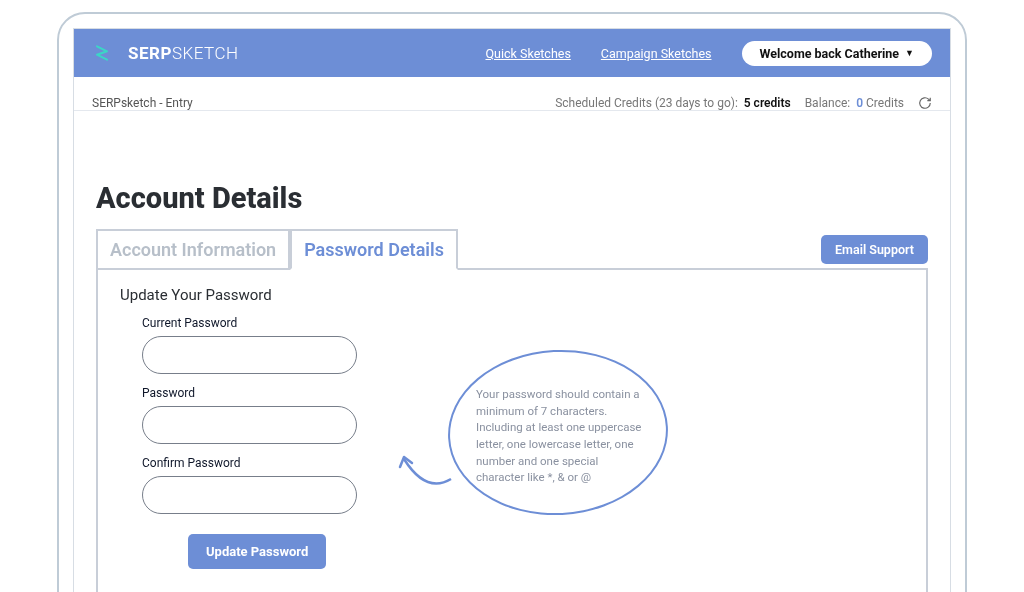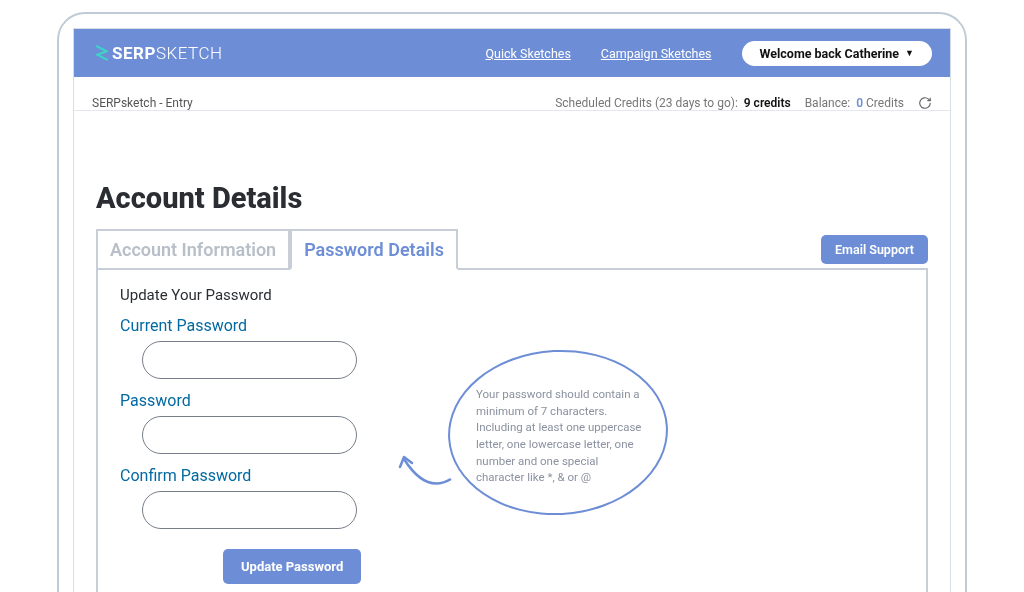--- a/index.html
+++ b/index.html
@@ -1,21 +1,21 @@
 <!DOCTYPE html>
 <html><head>
 <meta charset="utf-8">
 <style>
   * { box-sizing: border-box; margin: 0; padding: 0; font-family: -apple-system, BlinkMacSystemFont, "Segoe UI", Roboto, Helvetica, Arial, sans-serif; }
   body { background: #fff; display: flex; justify-content: center; align-items: flex-start; padding: 12px 0 0 0; }
   .laptop-frame { width: 910px; border: 2px solid #bfcbd6; border-radius: 28px 28px 0 0; padding: 14px 14px 0 14px; background: #fff; position: relative; }
   .laptop-base { width: 1012px; height: 20px; border: 2px solid #bfcbd6; border-top: none; border-radius: 0 0 10px 10px; background: #fff; position: absolute; bottom: -20px; left: -53px; }
   .screen { background: #fff; border: 1px solid #d7dde4; overflow: hidden; }
   .topnav { background: #6d8ed6; height: 48px; display: flex; align-items: center; padding: 0 18px; color: #fff; }
-  .logo { display: flex; align-items: center; gap: 0; font-size: 17px; letter-spacing: 0.5px; }
+  .logo { display: flex; align-items: center; gap: 16px; font-size: 17px; letter-spacing: 0.5px; }
   .logo-mark { width: 20px; height: 20px; }
   .logo b { font-weight: 700; }
   .nav-spacer { flex: 1; }
   .nav-link { color: #fff; font-size: 12.5px; font-weight: 400; text-decoration: underline; margin-right: 30px; cursor: pointer; }
   .welcome-pill { background: #fff; border-radius: 20px; padding: 5px 18px; display: flex; align-items: center; gap: 6px; color: #111; font-size: 12.5px; font-weight: 700; cursor: pointer; }
   .caret { font-size: 9px; text-decoration: none; }
   .subbar { background: #fff; height: 34px; border-bottom: 1px solid #e4e8ee; display: flex; align-items: flex-end; padding: 0 18px; color: #555; font-size: 12px; }
   .subbar-right { margin-left: auto; display: flex; align-items: center; gap: 14px; color: #777; }
   .subbar-right .num { color: #111; font-weight: 600; }
   .refresh-icon { width: 14px; height: 14px; cursor: pointer; color: #666; }
@@ -23,23 +23,23 @@
   .page-title { font-size: 29px; font-weight: 800; color: #2a2e33; margin-bottom: 14px; margin-top: 48px; }
   .panel-wrap { position: relative; }
   .tabs { display: flex; gap: 0; position: relative; z-index: 2; align-items: center; }
   .tab { border: 2px solid #c8ced8; background: #fff; padding: 8px 12px; font-size: 18px; font-weight: 600; cursor: pointer; }
   .tab.inactive { color: #b7bfc9; }
   .tab.active { color: #6d8ed6; border-bottom-color: #fff; }
   .tabs .email-support { margin-left: auto; background: #6d8ed6; color: #fff; border: none; border-radius: 5px; padding: 7px 14px; font-size: 12.5px; font-weight: 600; cursor: pointer; }
   .panel { border: 2px solid #c8ced8; padding: 16px 22px 24px 22px; margin-top: -2px; min-height: 350px; position: relative; }
   .section-title { font-size: 15px; font-weight: 400; color: #2a2e33; margin-bottom: 12px; }
   .form-row { margin-bottom: 12px; }
-  .field-label { font-size: 16px; color: #0369a1; margin-bottom: 6px; }
+  .field-label { font-size: 12px; color: #0f172a; margin-bottom: 6px; margin-left: 22px; }
   .pill-input { width: 215px; height: 38px; border: 1.5px solid #777e8a; border-radius: 22px; background: #fff; padding: 0 14px; margin-left: 22px; }
-  .btn-primary { background: #6d8ed6; color: #fff; border: none; border-radius: 5px; padding: 10px 18px; font-size: 13px; font-weight: 700; cursor: pointer; margin-left: 103px; margin-top: 8px; }
+  .btn-primary { background: #6d8ed6; color: #fff; border: none; border-radius: 5px; padding: 10px 18px; font-size: 13px; font-weight: 700; cursor: pointer; margin-left: 68px; margin-top: 8px; }
   .hint-callout { position: absolute; left: 350px; top: 80px; width: 220px; height: 165px; }
   .hint-ellipse { position: absolute; inset: 0; border: 2.5px solid #6d8ed6; border-radius: 50%; transform: rotate(-3deg); }
   .hint-text { position: absolute; left: 28px; top: 36px; width: 170px; font-size: 11.5px; line-height: 1.45; color: #8a91a0; }
   .hint-arrow { position: absolute; left: -52px; top: 99px; width: 60px; height: 50px; }
   .balance-credits { color:#6d8ed6; font-weight:600; }
 </style>
 </head>
 <body>
 
 <div class="laptop-frame">
@@ -61,21 +61,21 @@
         <span>Welcome back Catherine </span>
         <span class="caret">▼</span>
       </div>
     </div>
 
     <div class="subbar">
       <span>SERPsketch - Entry</span>
       <div class="subbar-right">
         <span>
           <span>Scheduled Credits (23 days to go):</span>
-          &nbsp;<span class="num">9 credits</span>
+          &nbsp;<span class="num">5 credits</span>
         </span>
         <span>
           <span>Balance:</span>
           &nbsp;<span class="balance-credits">0</span>
           <span>Credits</span>
         </span>
         <svg class="refresh-icon" viewBox="0 0 24 24" fill="none" stroke="currentColor" stroke-width="2">
           <path d="M21 12a9 9 0 1 1-3-6.7L21 8"></path>
             <path d="M21 3v5h-5"></path>
         </svg>

